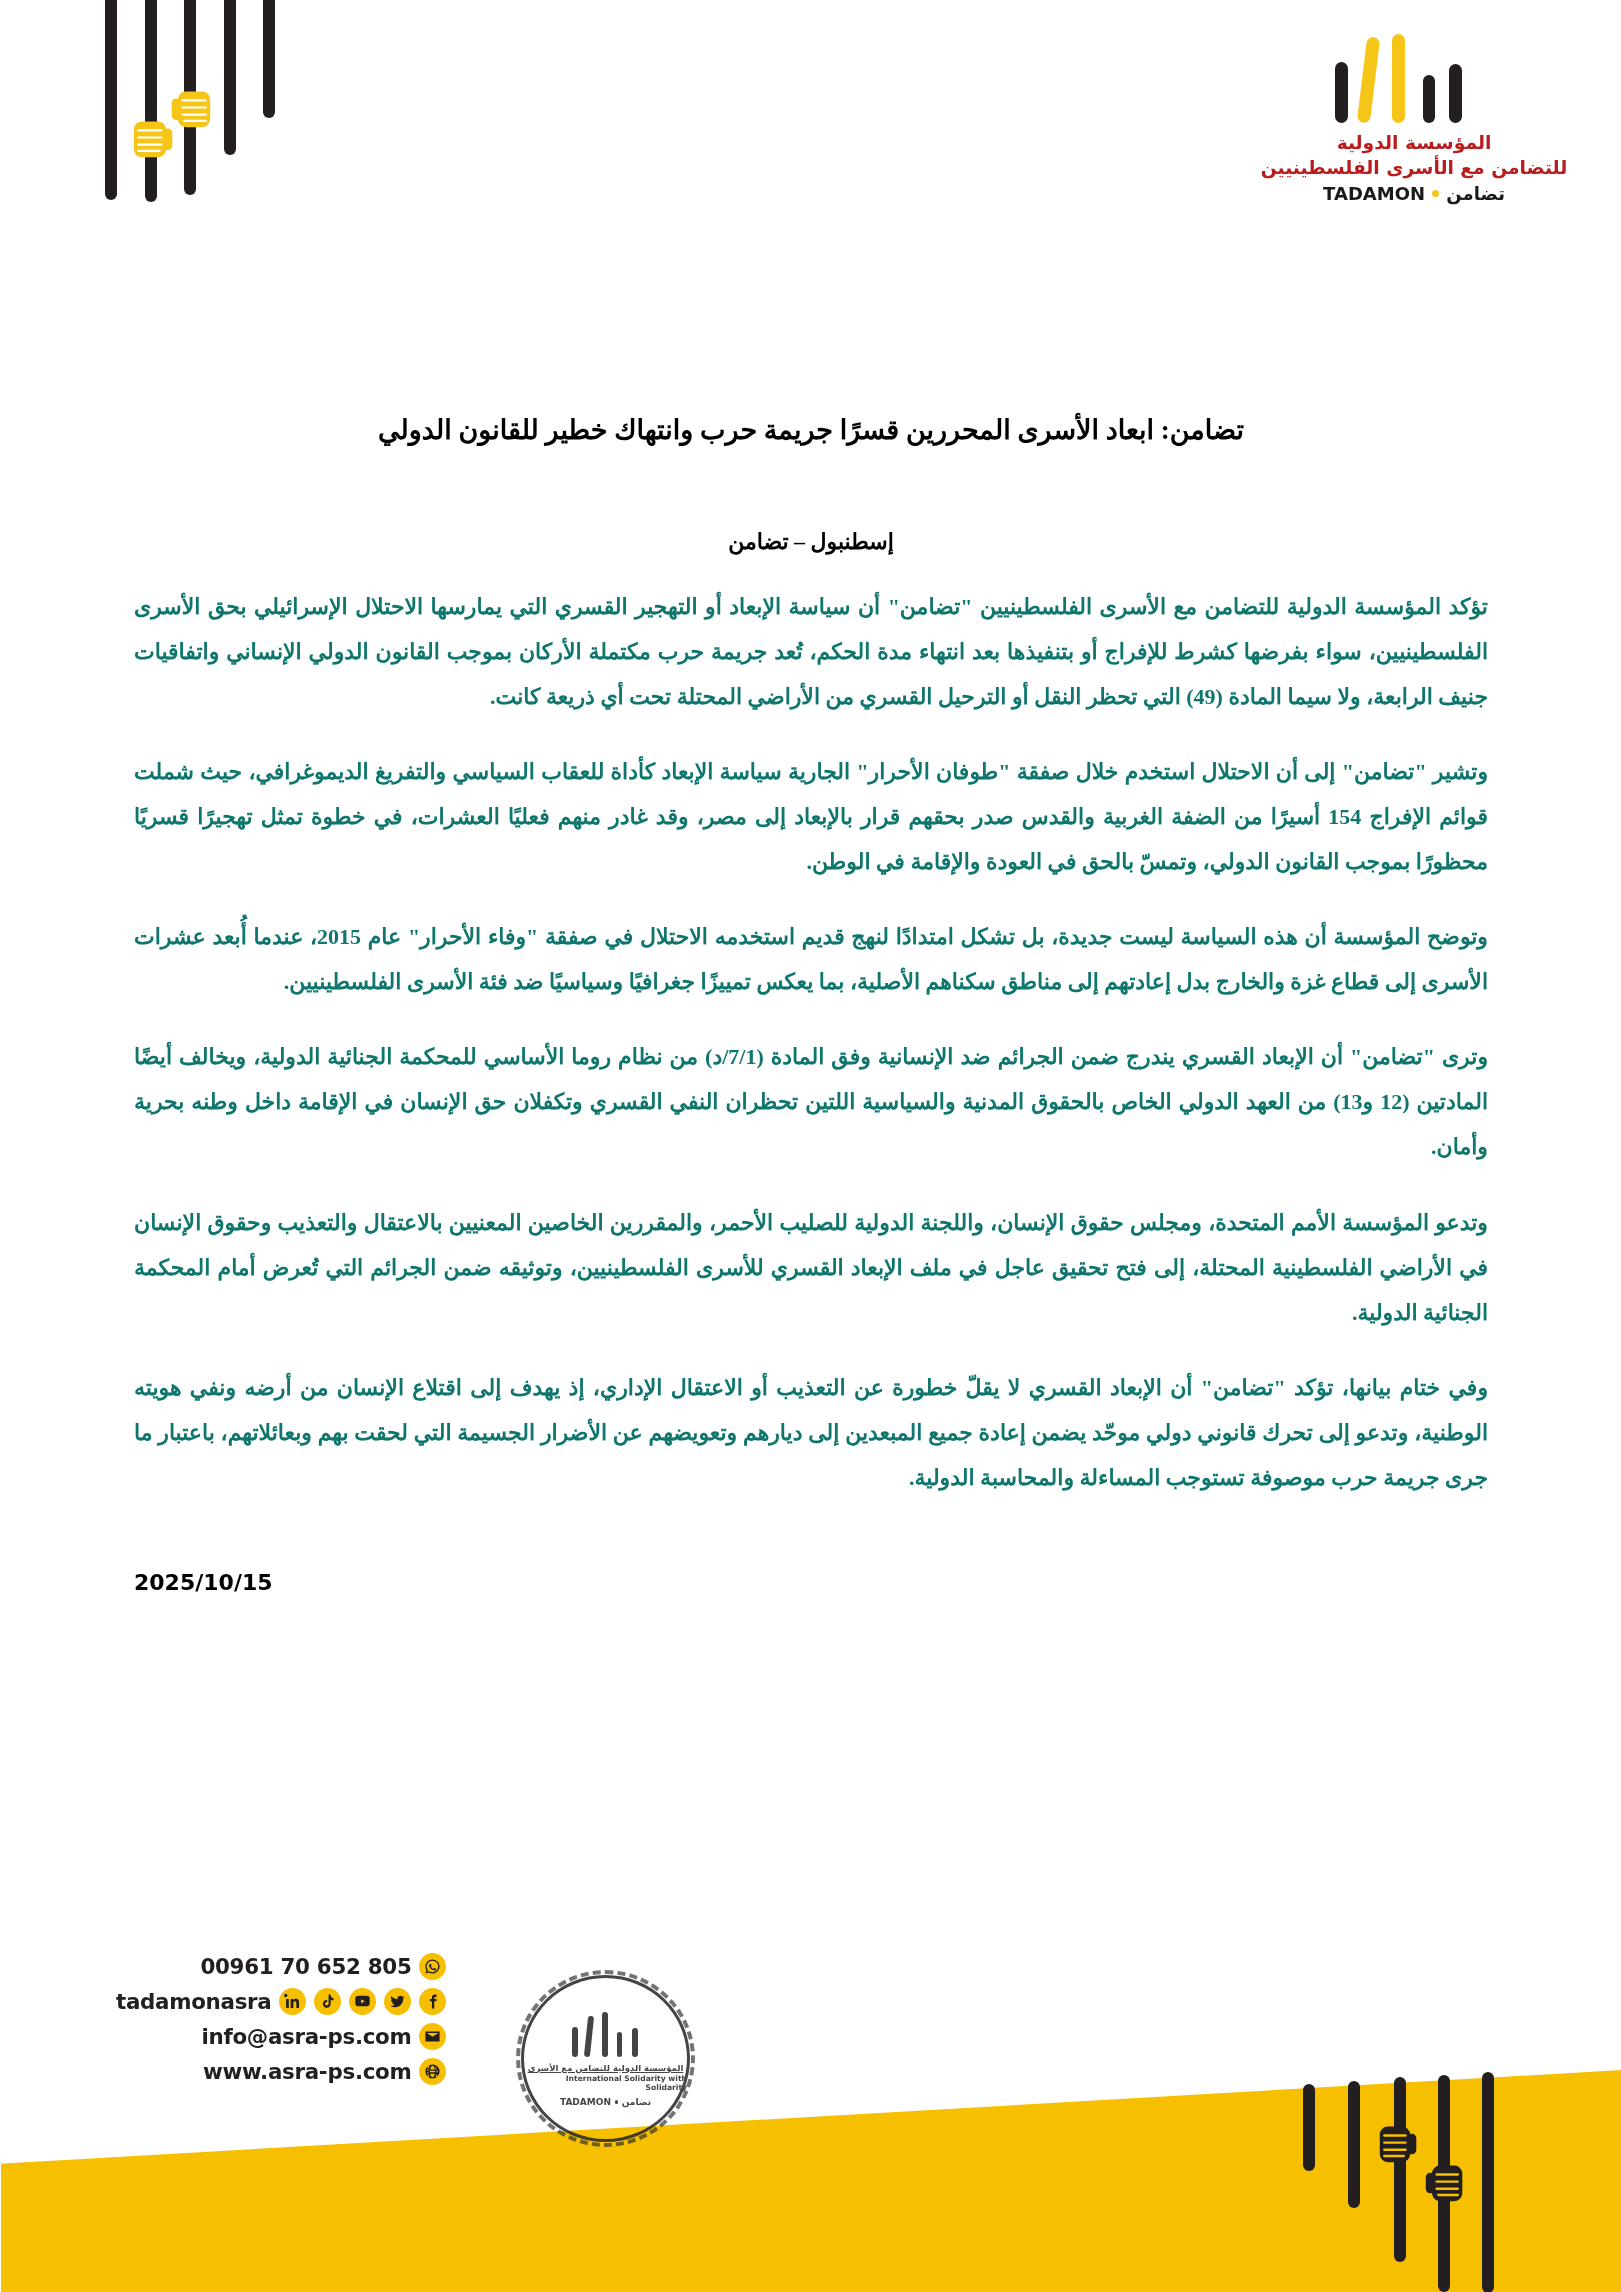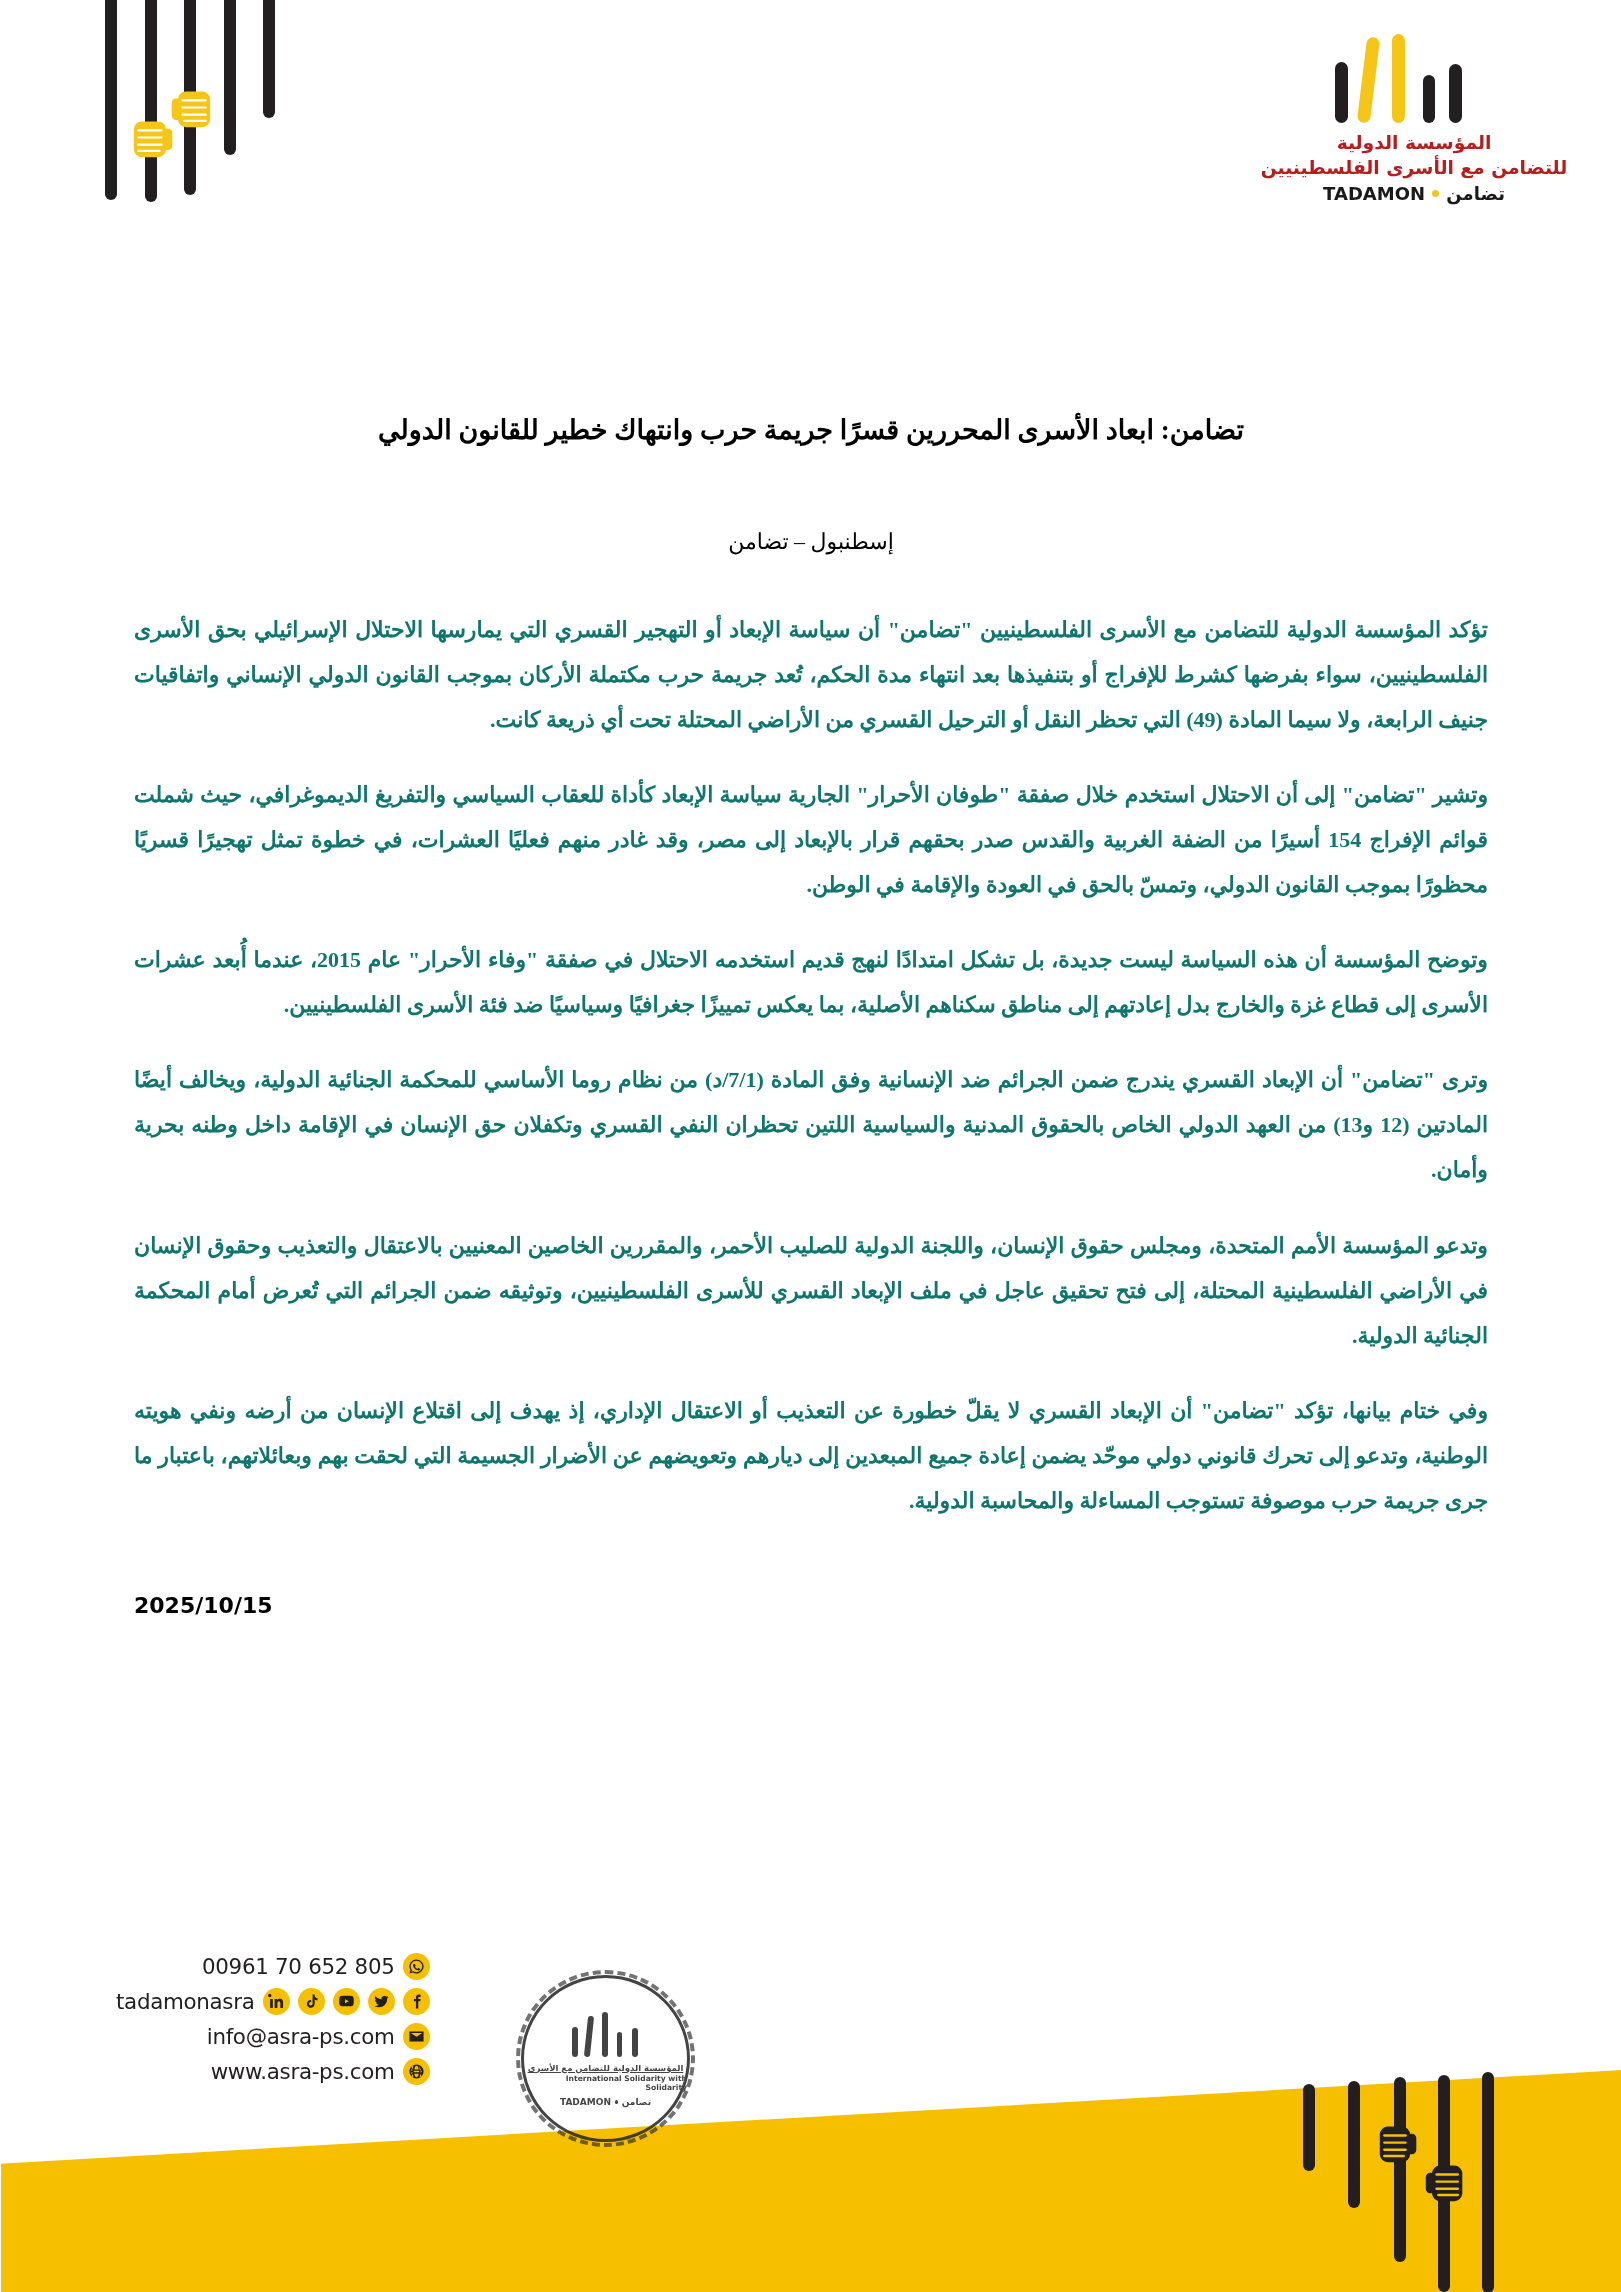--- a/index.html
+++ b/index.html
@@ -90,24 +90,24 @@
     color: #000;
     text-align: center;
     line-height: 1.5;
     margin-bottom: 78px;
     font-family: "Liberation Serif", serif;
     margin-top: 36px;
   }
 
   .dateline {
     font-size: 22px;
-    font-weight: normal;
+    font-weight: bold;
     color: #000;
     text-align: center;
-    margin-bottom: 52px;
+    margin-bottom: 29px;
   }
 
   .para {
     font-size: 22px;
     font-weight: bold;
     color: #0f766e;
     line-height: 2.05;
     text-align: justify;
     margin-bottom: 30px;
     text-justify: inter-word;
@@ -159,20 +159,21 @@
     font-family: "DejaVu Sans", sans-serif;
   }
   .contact-row {
     display: flex;
     align-items: center;
     justify-content: flex-end;
     gap: 8px;
     margin-bottom: 8px;
     font-size: 21.4px;
     color: #231f20;
+    font-weight: bold;
   }
   .contact-row .txt { letter-spacing: -0.3px; }
   .ic {
     width: 27px; height: 27px;
     border-radius: 50%;
     background: #f6c000;
     display: inline-flex;
     align-items: center;
     justify-content: center;
     flex: 0 0 auto;

